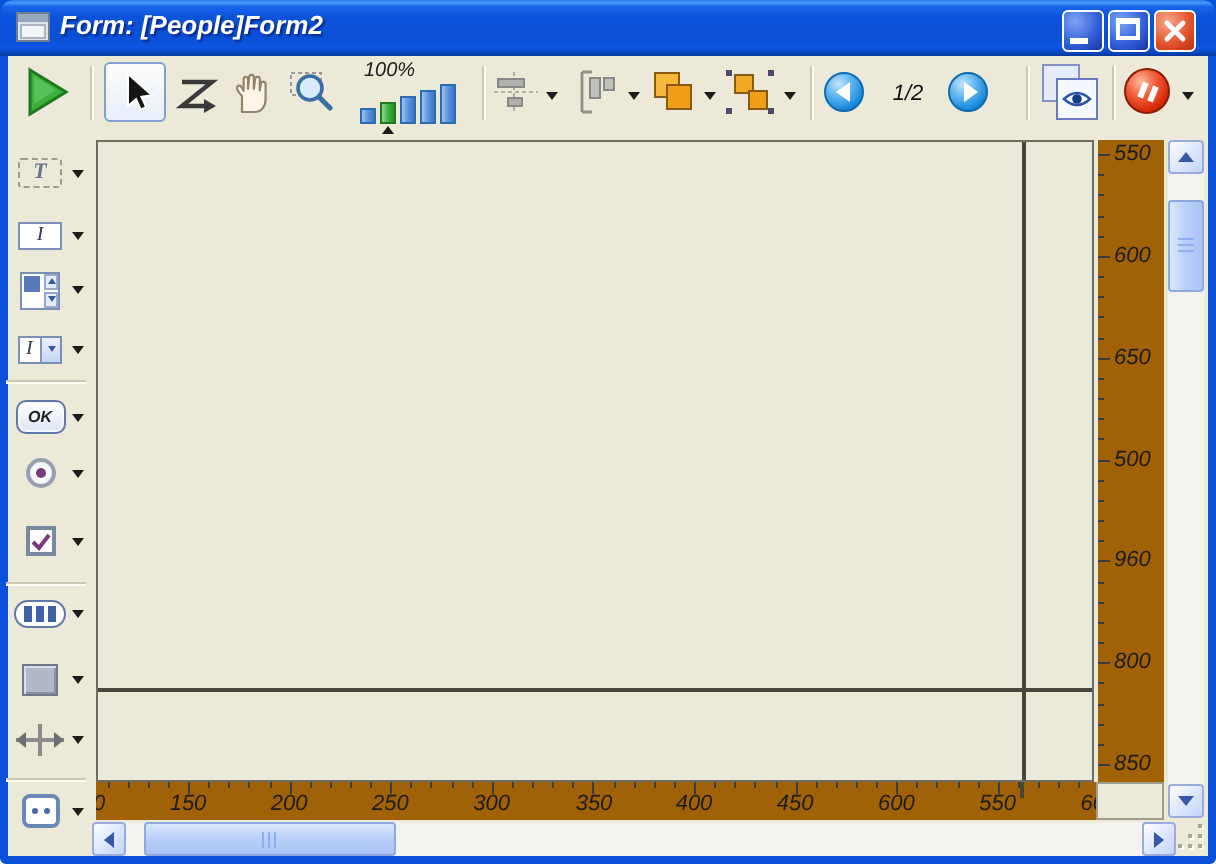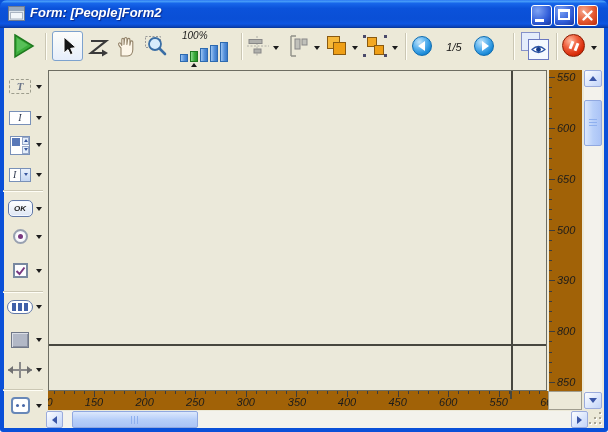--- a/index.html
+++ b/index.html
@@ -259,21 +259,21 @@
       <rect x="21" y="19" width="3" height="3" fill="#4a4a6a"></rect>
     </svg>
   </div>
   <span class="dd abs" style="left:392px;top:46px;"></span>
 
   <div class="tsep" style="left:405px;"></div>
 
   <div class="navbtn" style="left:412px;">
     <span class="tri-left"></span>
   </div>
-  <span class="page-ind">1/5</span>
+  <span class="page-ind">1/2</span>
   <div class="navbtn" style="left:474px;">
     <span class="tri-right"></span>
   </div>
 
   <div class="tsep" style="left:513px;"></div>
 
   <div class="preview-btn">
     <span class="pv-back"></span>
     <span class="pv-front">
       <svg width="15" height="11">
@@ -492,21 +492,21 @@
       <div class="tick v major" style="top: 261.2px;"></div>
       <div class="tick v minor" style="top: 271.3px;"></div>
       <div class="tick v minor" style="top: 281.5px;"></div>
       <div class="tick v minor" style="top: 291.7px;"></div>
       <div class="tick v minor" style="top: 301.8px;"></div>
       <div class="tick v major" style="top: 312px;"></div>
       <span class="rlabel v" style="top: 7px;">550</span>
       <span class="rlabel v" style="top: 57.8px;">600</span>
       <span class="rlabel v" style="top: 108.7px;">650</span>
       <span class="rlabel v" style="top: 159.5px;">500</span>
-      <span class="rlabel v" style="top: 210.3px;">390</span>
+      <span class="rlabel v" style="top: 210.3px;">960</span>
       <span class="rlabel v" style="top: 261.2px;">800</span>
       <span class="rlabel v" style="top: 312px;">850</span>
     </div>
   <div class="corner-box"></div>
 
   <div class="vscroll">
     <div class="sbtn up">
         <span class="sb-tri-up"></span>
       </div>
     <div class="vthumb">

